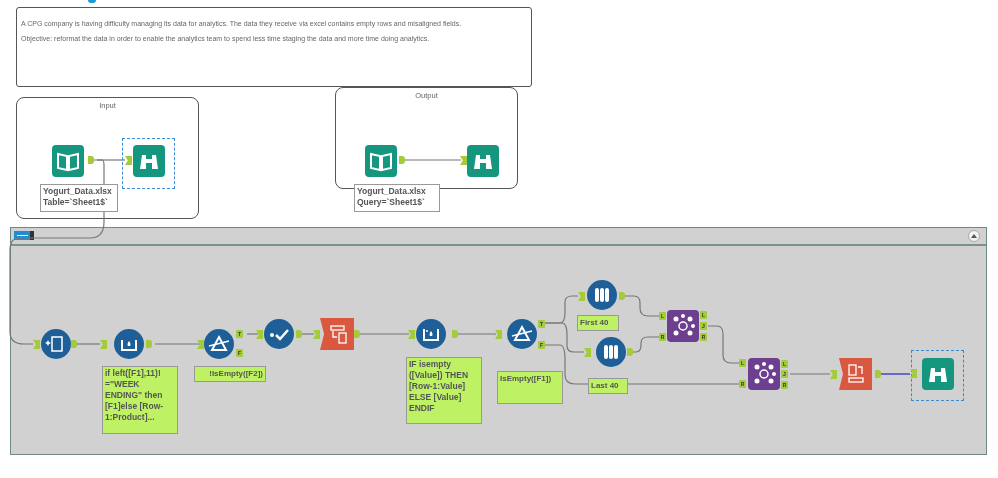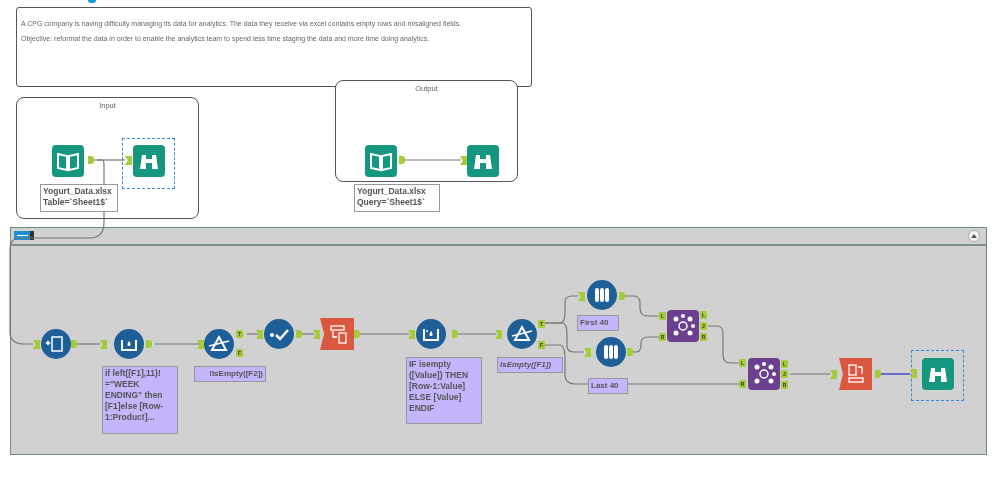--- a/index.html
+++ b/index.html
@@ -6,21 +6,21 @@
   body { width:998px; height:478px; position:relative; background:#ffffff; overflow:hidden;
          font-family:"Liberation Sans", sans-serif; }
   .abs { position:absolute; }
   .comment-box { left:16px; top:7px; width:516px; height:80px; border:1px solid #555; border-radius:3px;
                  background:#fff; box-sizing:border-box; padding:12px 4px 0 4px; font-size:7px; color:#666; line-height:8px; }
   .comment-box p { margin:0 0 7px 0; }
   .mini-container { border:1px solid #555; border-radius:8px; background:#fff; box-sizing:border-box; }
   .mini-title { position:absolute; top:3px; left:0; right:0; text-align:center; font-size:7.5px; color:#666; }
   .caption { position:absolute; background:#fff; border:1px solid #999; font-size:8.5px; color:#555;
              font-weight:bold; line-height:11px; padding:1px 2px; box-sizing:border-box; }
-  .caption2 { position:absolute; background:#c4b5fd; border:1px solid #999; font-size:8px; color:#555;
+  .caption2 { position:absolute; background:#bef264; border:1px solid #999; font-size:8px; color:#555;
               font-weight:bold; line-height:11px; padding:1px 2px; box-sizing:border-box; }
   .big-container { left:10px; top:227px; width:977px; height:228px; background:#d1d1d1;
                    border:1px solid #6f8a83; box-sizing:border-box; }
   .big-header { position:absolute; left:0; top:0; right:0; height:16px; border-bottom:2px solid #7d918b; }
   .big-title { position:absolute; left:0; right:0; top:3px; text-align:center; font-size:8.5px; font-weight:bold; color:#444; }
   .tool { position:absolute; width:30px; height:30px; border-radius:50%; background:#1d5f96; }
   .tool svg { width:30px; height:30px; display:block; }
   .sq { position:absolute; width:32px; height:32px; border-radius:4px; }
   .anchor { position:absolute; width:6px; height:8px; background:#a4cb3a; border-radius:0 3px 3px 0; }
   .anchor-in { position:absolute; width:7px; height:9px; background:#a4cb3a;
@@ -37,21 +37,21 @@
 
 <div class="abs comment-box">
   <p>A CPG company is having difficulty managing its data for analytics. The data they receive via excel contains empty rows and misaligned fields.</p>
   <p>Objective:  reformat the data in order to enable the analytics team to spend less time staging the data and more time doing analytics.</p>
 </div>
 
 <div class="abs mini-container" style="left:16px;top:97px;width:183px;height:122px;">
   <div class="mini-title">Input</div>
 </div>
 
-<div class="abs mini-container" style="left:335px;top:80px;width:183px;height:102px;">
+<div class="abs mini-container" style="left:335px;top:87px;width:183px;height:102px;">
   <div class="mini-title">Output</div>
 </div>
 
 <div class="abs big-container">
   <div class="big-header">
     <div style="position:absolute;left:3px;top:3px;width:20px;height:9px;background:#1d8fd0;">
       <div style="position:absolute;left:3px;top:4px;width:11px;height:1px;background:#fff;"></div>
       <div style="position:absolute;right:0;top:0;width:4px;height:9px;background:#333;"></div>
     </div>
     <div style="position:absolute;right:6px;top:2px;width:12px;height:12px;border-radius:50%;background:#f4f4f4;border:1px solid #aaa;box-sizing:border-box;">
@@ -179,21 +179,21 @@
 
 <div class="anchor-in" style="left:495px;top:330px;"></div>
 <div class="tool" style="left:507px;top:319px;">
   <svg viewBox="0 0 30 30">
       <path d="M15 8l7 13H8z" fill="none" stroke="#fff" stroke-width="2"></path>
       <path d="M5 17l20-5" stroke="#fff" stroke-width="1.5"></path>
     </svg>
 </div>
 <div class="anchor-lbl" style="left:538px;top:320px;">T</div>
 <div class="anchor-lbl" style="left:538px;top:341px;">F</div>
-<div class="caption2" style="left:497px;top:357px;width:66px;height:16px;font-style:italic;">IsEmpty([F1])</div>
+<div class="caption2" style="left:497px;top:371px;width:66px;height:33px;">IsEmpty([F1])</div>
 
 <div class="anchor-in" style="left:578px;top:292px;"></div>
 <div class="tool" style="left:587px;top:280px;">
   <svg viewBox="0 0 30 30">
       <rect x="8" y="8" width="4" height="14" rx="2" fill="#fff"></rect>
       <rect x="13" y="8" width="4" height="14" rx="2" fill="#fff"></rect>
       <rect x="18" y="8" width="4" height="14" rx="2" fill="#fff"></rect>
     </svg>
 </div>
 <div class="anchor" style="left:619px;top:292px;"></div>

